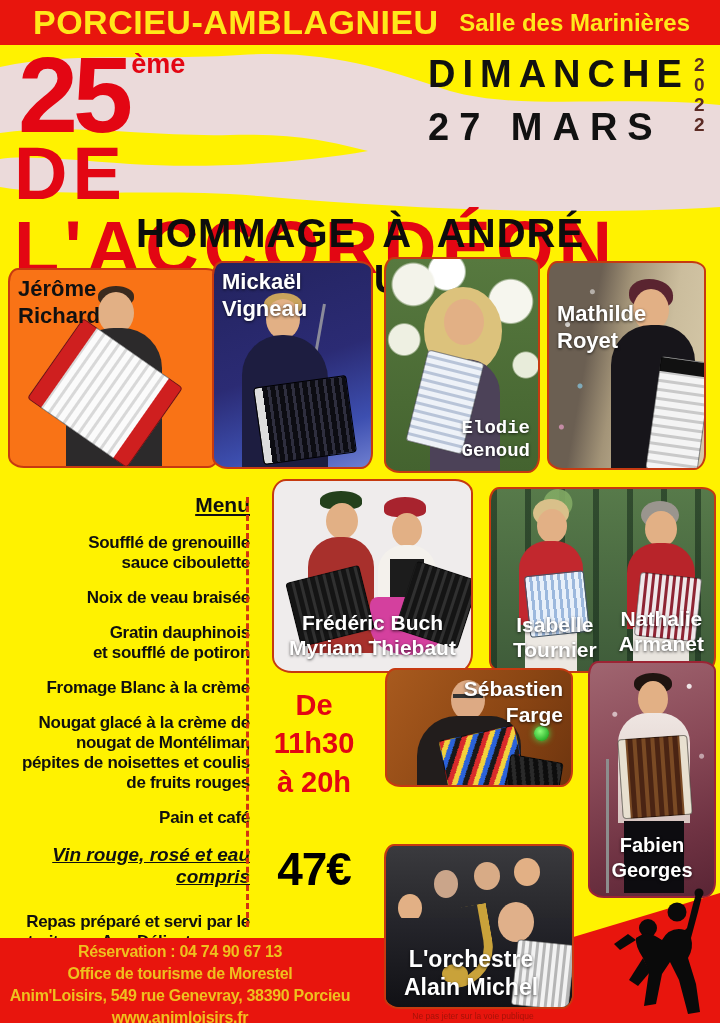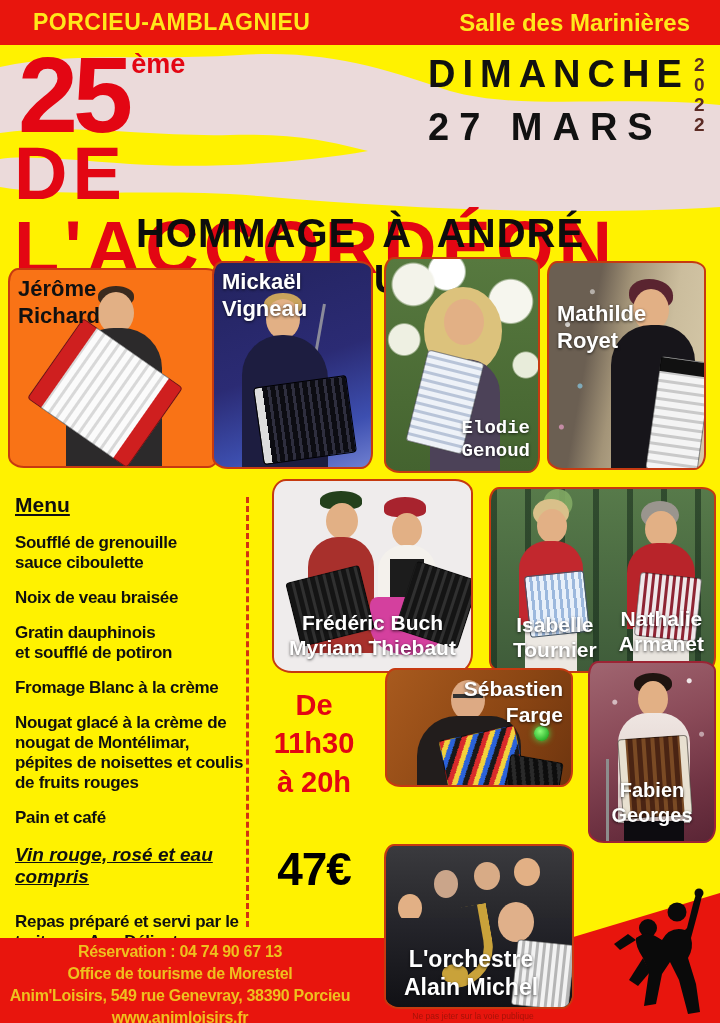--- a/index.html
+++ b/index.html
@@ -4,21 +4,21 @@
 <style>
   html,body{margin:0;padding:0;}
   .poster{
     position:relative;width:720px;height:1023px;overflow:hidden;
     background:#FFF200;font-family:"Liberation Sans",sans-serif;
   }
   
   .topbar{position:absolute;left:0;top:0;width:720px;height:45px;background:#E8150D;
     display:flex;align-items:center;justify-content:space-between;padding:0 30px 0 33px;box-sizing:border-box;}
   .topbar span{color:#FFE81A;font-weight:bold;}
-  .tb-city{font-size:23px;letter-spacing:.5px;}
+  .tb-city{font-size:34px;letter-spacing:.5px;}
   .tb-venue{font-size:24px;}
   
   .title-zone{position:absolute;left:0;top:45px;width:720px;height:170px;}
   .title-zone svg.waves{position:absolute;left:0;top:0;}
   .gala-line{position:absolute;left:18px;top:-4px;display:flex;color:#E30613;font-weight:bold;line-height:1;}
   .g25{font-size:108px;letter-spacing:-5px;}
   .geme{font-size:27px;margin:10px 0 0 3px;}
   .ggala{font-size:78px;letter-spacing:2px;margin:22px 0 0 18px;}
   .dim-block{position:absolute;left:428px;top:8px;color:#111;font-weight:bold;}
   .dim-day{font-size:38px;letter-spacing:7px;}
@@ -33,21 +33,21 @@
   
   .photo{position:absolute;border:2px solid #C63A10;overflow:hidden;box-sizing:border-box;
     border-radius:10px 14px 12px 16px/14px 10px 16px 12px;}
   .plabel{position:absolute;font-weight:bold;white-space:pre-line;line-height:1.22;z-index:6;}
   .plabel.white{color:#fff;text-shadow:0 1px 3px rgba(0,0,0,.7);}
   .plabel.black{color:#111;}
   .head,.hair,.torso,.acc,.prop{position:absolute;}
   .head{border-radius:50%;background:#E2B085;}
   .acc{border:1px solid rgba(0,0,0,.45);border-radius:4px;}
   
-  .menu{position:absolute;left:15px;top:483px;width:246px;text-align:left;color:#101010;}
+  .menu{position:absolute;left:4px;top:483px;width:246px;text-align:right;color:#101010;}
   .menu-h{font-size:21px;font-weight:bold;text-decoration:underline;margin:10px 0 16px;}
   .mi{font-weight:bold;font-size:17px;letter-spacing:-.3px;line-height:1.18;margin-bottom:15px;white-space:pre-line;}
   .drinks{font-style:italic;font-weight:bold;font-size:19px;margin:0 0 24px;text-decoration:underline;}
   .caterer{font-weight:bold;font-size:17px;letter-spacing:-.3px;line-height:1.2;white-space:pre-line;}
   .divider{position:absolute;left:246px;top:497px;height:430px;width:0;border-left:3px dashed #D23410;}
   
   .time{position:absolute;left:258px;top:686px;width:112px;text-align:center;color:#E30613;
     font-weight:bold;font-size:29px;line-height:1.32;white-space:pre-line;}
   .price{position:absolute;left:252px;top:842px;width:124px;text-align:center;
     font-weight:bold;font-size:46px;color:#000;letter-spacing:-1px;}
@@ -215,21 +215,21 @@
     <div class="acc" style="left:58px;top:62px;width:76px;height:72px;transform:rotate(-12deg);
       background:repeating-linear-gradient(120deg,#d92b2b 0 5px,#f2d23c 5px 10px,#2b62d9 10px 15px,#191919 15px 20px);"></div>
     <div class="acc" style="left:118px;top:88px;width:52px;height:58px;transform:rotate(10deg);
       background:repeating-linear-gradient(75deg,#0d0d0d 0 5px,#2a2a2a 5px 9px);"></div>
     <div class="prop" style="right:22px;top:56px;width:15px;height:15px;border-radius:50%;
       background:radial-gradient(circle at 40% 35%,#8dff7a,#2db32d 70%);box-shadow:0 0 6px #4cdf4c;"></div>
     <span class="plabel white" style="right:8px;top:6px;font-size:21px;text-align:right;">Sébastien
 Farge</span>
   </div>
 
-  <div class="photo" style="left:588px;top:661px;width:128px;height:182px;border-color:#9c2434;background:
+  <div class="photo" style="left:588px;top:661px;width:128px;height:237px;border-color:#9c2434;background:
        radial-gradient(circle at 80% 10%,rgba(255,255,255,.85) 0 2px,rgba(0,0,0,0) 3px),
        radial-gradient(circle at 20% 22%,rgba(255,255,255,.6) 0 2px,rgba(0,0,0,0) 3px),
        radial-gradient(circle at 90% 40%,rgba(255,255,255,.5) 0 2px,rgba(0,0,0,0) 3px),
        linear-gradient(160deg,#a06570,#8a4a58 40%,#6e3242 75%,#5a2535);">
     <div class="prop" style="left:16px;top:96px;width:3px;height:134px;background:#8d8d8d;"></div>
     <div class="hair" style="left:44px;top:10px;width:38px;height:20px;background:#1f1410;border-radius:50% 50% 40% 40%;"></div>
     <div class="head" style="left:48px;top:18px;width:30px;height:36px;"></div>
     <div class="torso" style="left:28px;top:50px;width:72px;height:110px;background:linear-gradient(#efe6e2,#d8c6c2);border-radius:30px 30px 0 0;"></div>
     <div class="torso" style="left:34px;top:158px;width:60px;height:72px;background:#0d0c10;"></div>
     <div class="acc" style="left:30px;top:74px;width:68px;height:78px;transform:rotate(-4deg);

